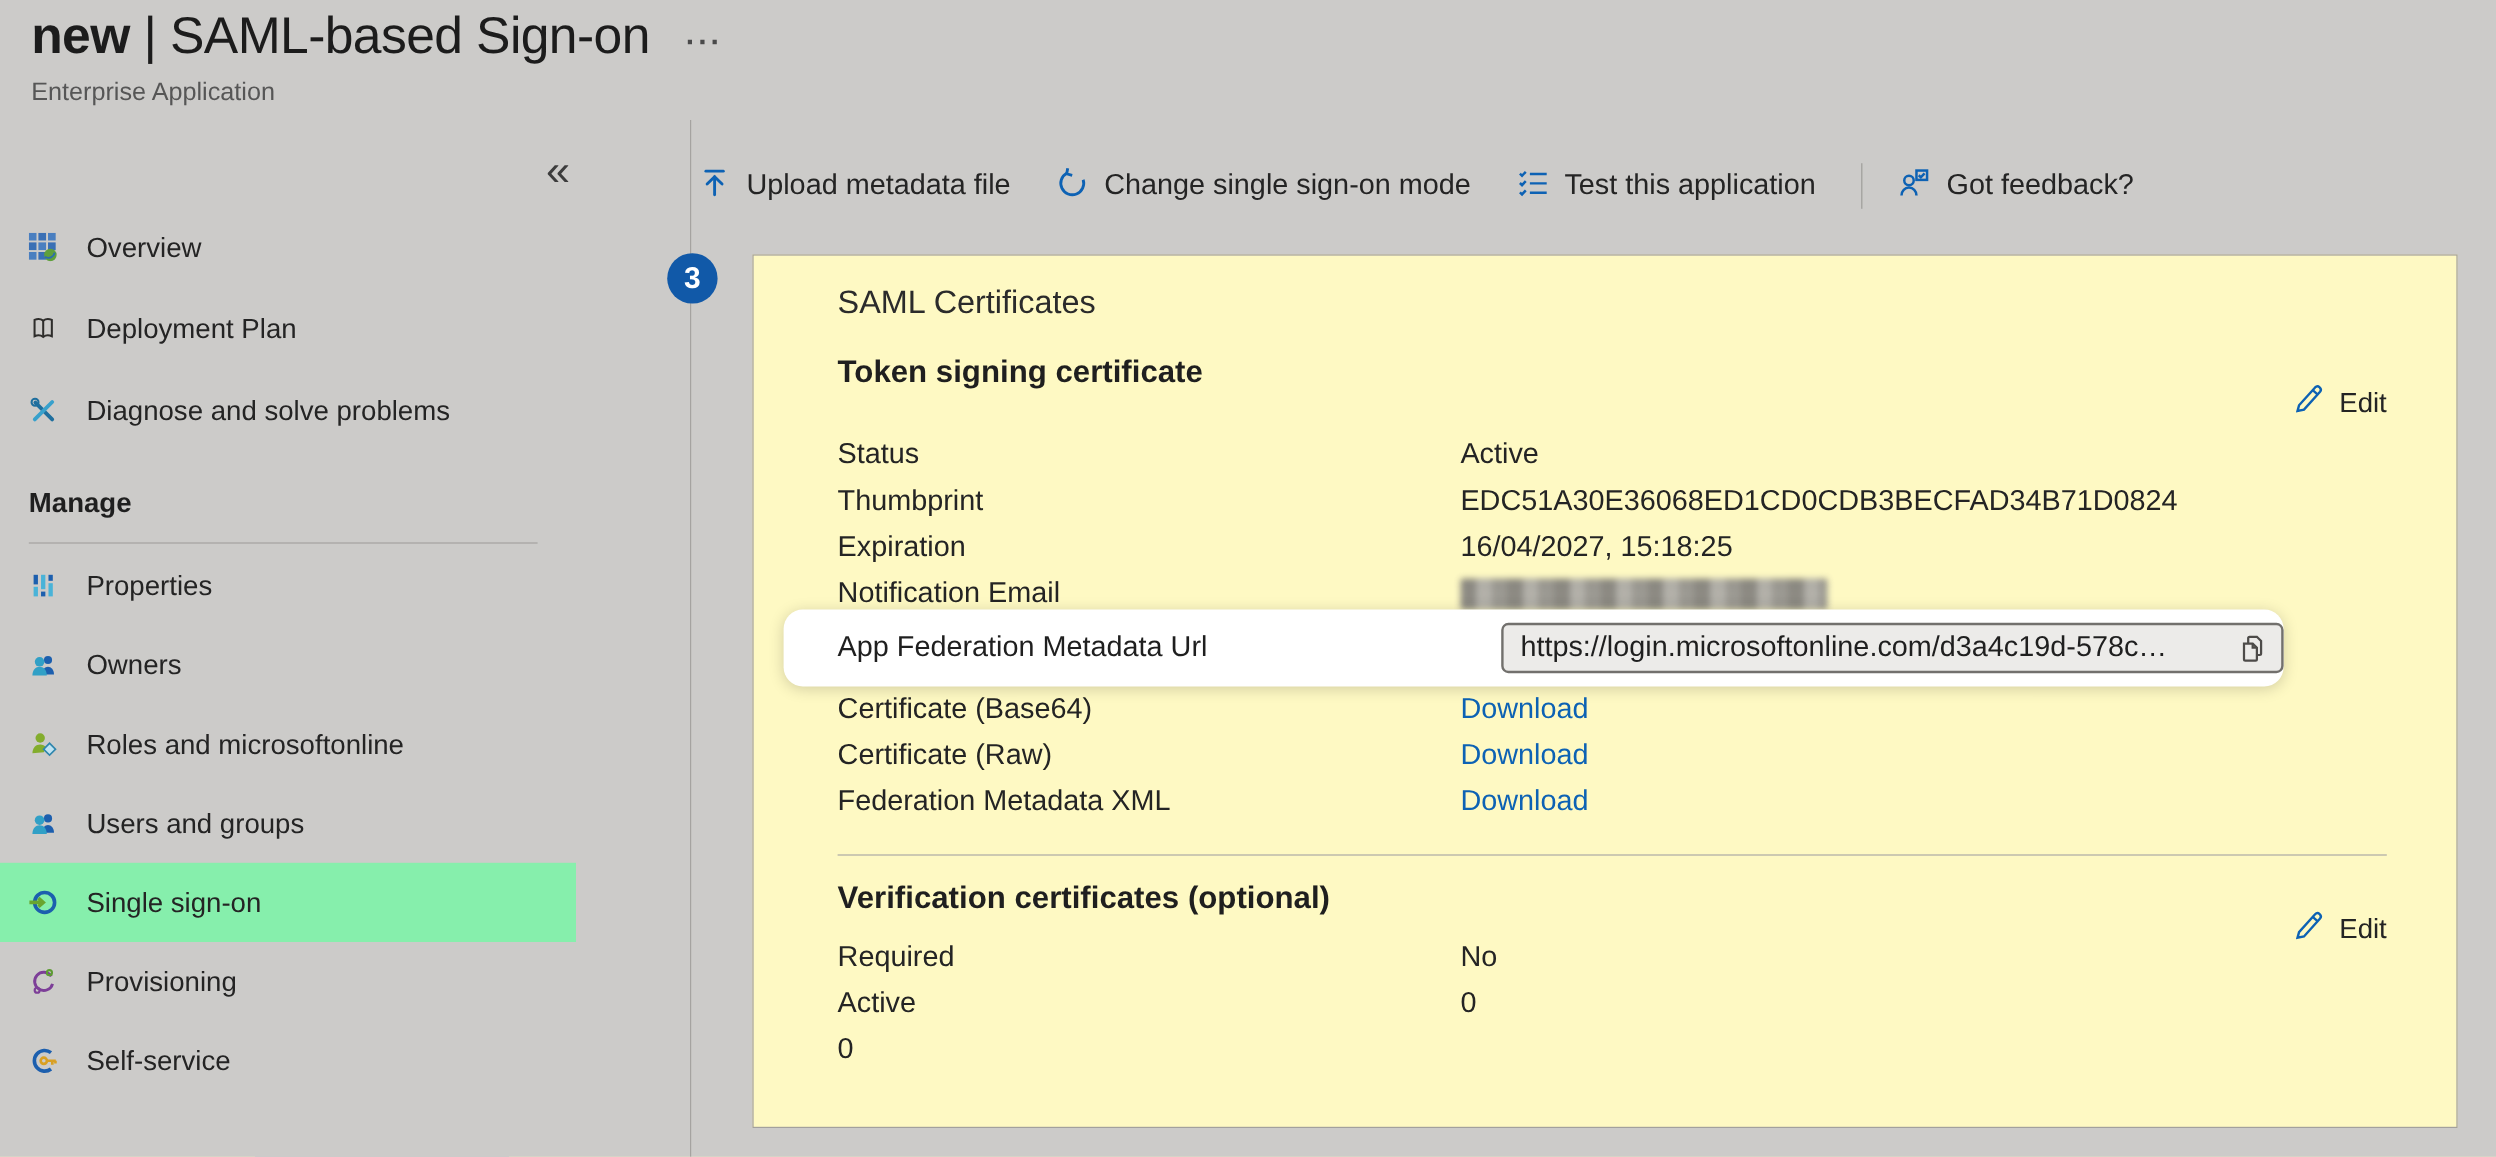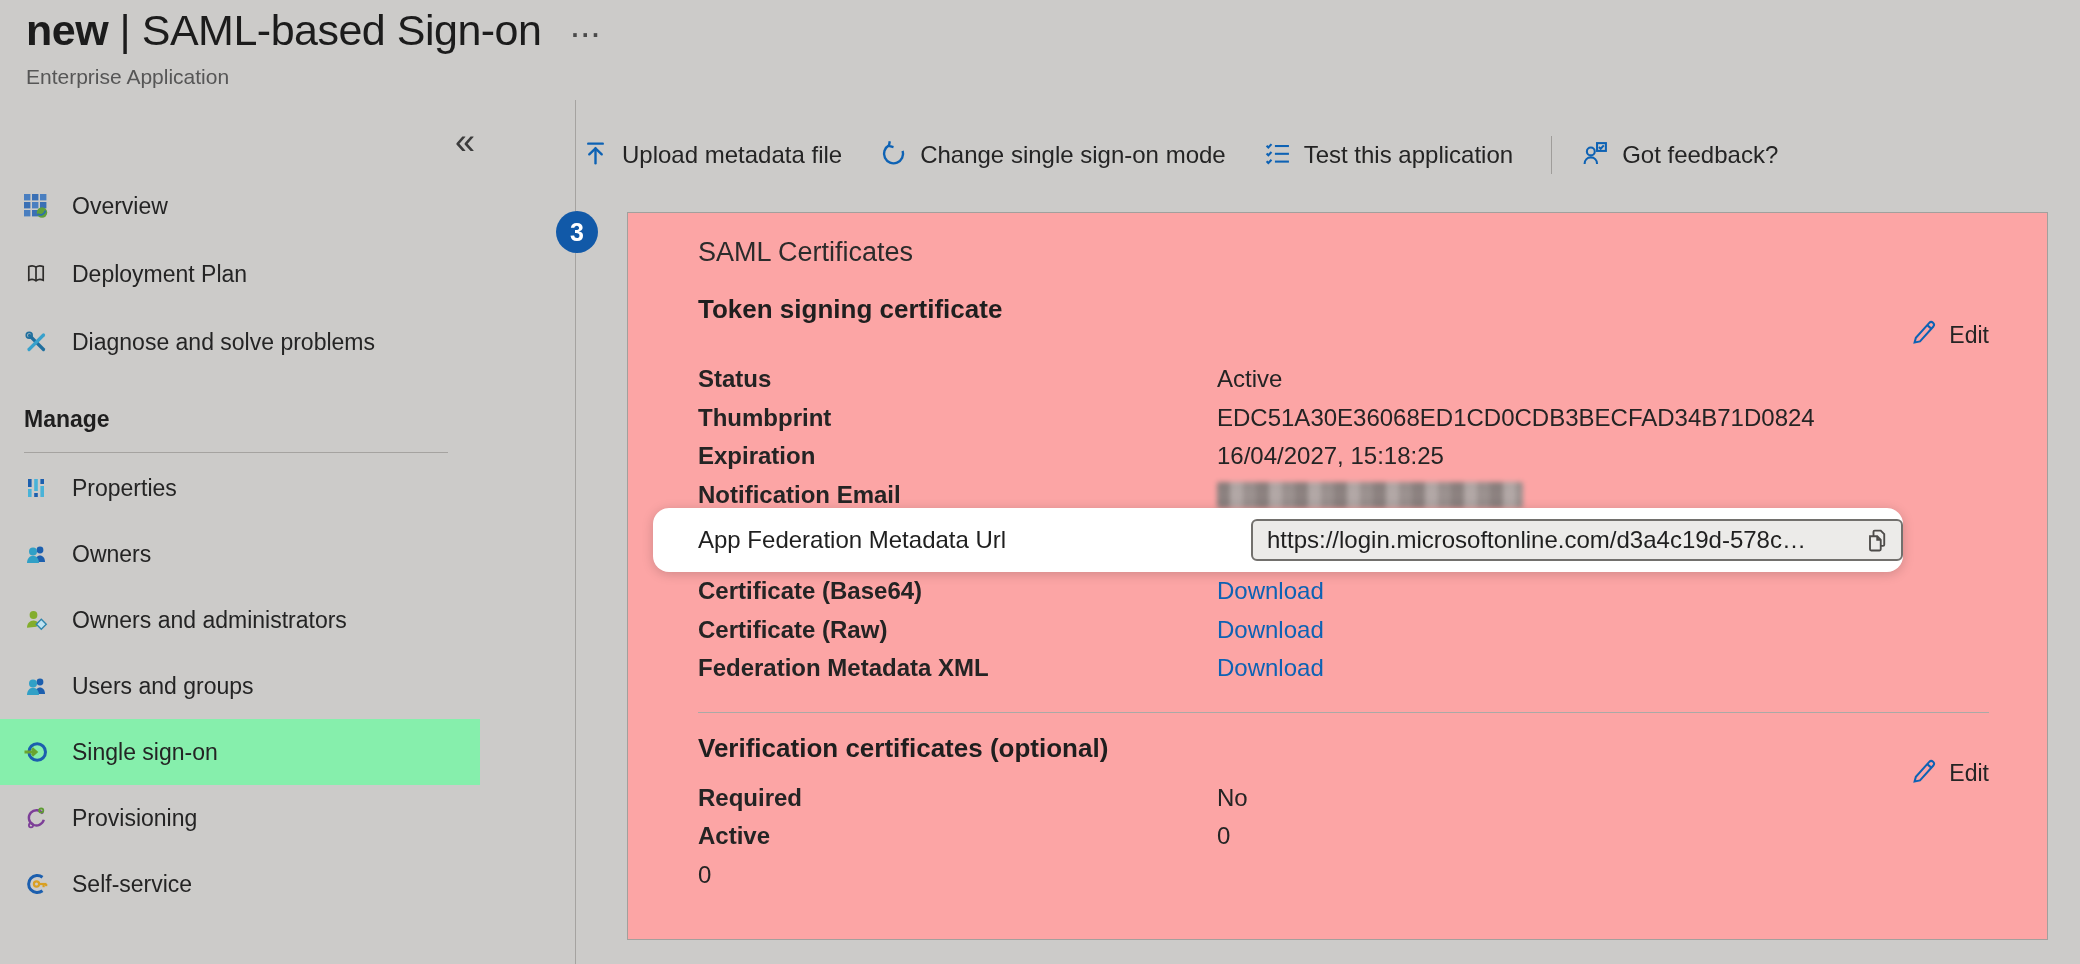--- a/index.html
+++ b/index.html
@@ -38,31 +38,31 @@
   .tb-btn .tb-label { margin-left:13px; font-size:24px; color:#242424; white-space:nowrap; }
   .tb-divider { width:1px; height:38px; background:#9f9d9a; margin:0 30px 0 0; }
 
   
   .step-badge { position:absolute; left:556px; top:211px; width:42px; height:42px; border-radius:50%;
     background:#1159a8; color:#fff; font-size:25px; font-weight:700;
     display:flex; align-items:center; justify-content:center; z-index:5; }
 
   
   .card { position:absolute; left:627px; top:212px; width:1421px; height:728px;
-    background:#fca5a5; border:1px solid #a2a09d; padding:0 58px 0 70px; }
+    background:#fef9c3; border:1px solid #a2a09d; padding:0 58px 0 70px; }
   .card-title { margin-top:24px; font-size:27px; font-weight:400; color:#2b2b2b; }
   .sec-head { display:flex; justify-content:space-between; align-items:flex-start; margin-top:26px; height:34px; }
   .sec-head h3 { font-size:26px; font-weight:700; color:#1f1f1f; }
   .edit-btn { display:flex; align-items:center; margin-top:24px; cursor:pointer; }
   .edit-btn svg { width:30px; height:30px; }
   .edit-btn .edit-label { margin-left:10px; font-size:23px; color:#242424; }
 
   .rows { margin-top:32px; }
   .row { display:flex; align-items:center; height:38.5px; font-size:24px; }
-  .row .lbl { width:519px; flex:0 0 519px; color:#242424;font-weight:bold; }
+  .row .lbl { width:519px; flex:0 0 519px; color:#242424; }
   .row .val { color:#242424; }
   .row .link { color:#0d62b4; cursor:pointer; text-decoration:none; }
 
   .redacted-blob { width:306px; height:26px; border-radius:2px; opacity:.9;
     background:
       repeating-linear-gradient(90deg, rgba(120,118,116,.85) 0 13px, rgba(170,168,166,.85) 13px 26px, rgba(140,138,136,.85) 26px 39px),
       repeating-linear-gradient(0deg, #9a9896 0 9px, #b3b1af 9px 18px);
     filter: blur(2.5px); }
 
   
@@ -159,21 +159,21 @@
         <span class="nav-label">Owners</span>
       </div>
       <div class="nav-item">
         <span class="nav-icon">
           <svg viewBox="0 0 24 24">
               <circle cx="9.5" cy="7" r="3.9" fill="#83ad2d"></circle>
               <path d="M3 19.8 c0-4.6 2.9-7.4 6.5-7.4 2 0 3.8 0.9 5 2.4 l-2 4 z" fill="#83ad2d"></path>
               <rect x="13.8" y="12.8" width="7" height="7" transform="rotate(45 17.3 16.3)" fill="#bfe3f2" stroke="#2f86ad" stroke-width="1.4"></rect>
             </svg>
         </span>
-        <span class="nav-label">Owners and administrators</span>
+        <span class="nav-label">Roles and microsoftonline</span>
       </div>
       <div class="nav-item">
         <span class="nav-icon">
           <svg viewBox="0 0 24 24">
               <circle cx="16" cy="8" r="3.4" fill="#1c5fae"></circle>
               <path d="M11 20 c0-4 2.4-6.4 5-6.4 s5 2.4 5 6.4 z" fill="#1c5fae"></path>
               <circle cx="9" cy="9.5" r="4" fill="#31a0c6"></circle>
               <path d="M3 21 c0-4.5 2.8-7.3 6-7.3 s6 2.8 6 7.3 z" fill="#31a0c6"></path>
             </svg>
         </span>

